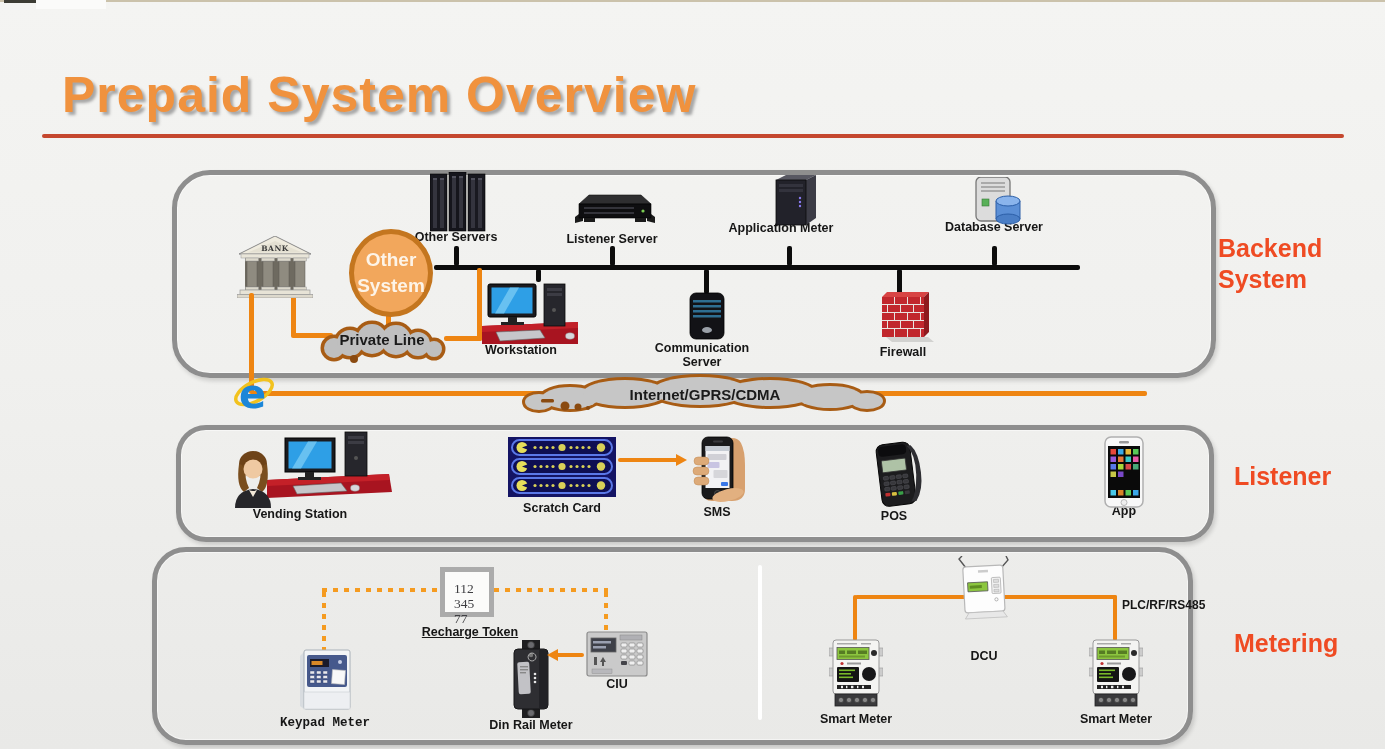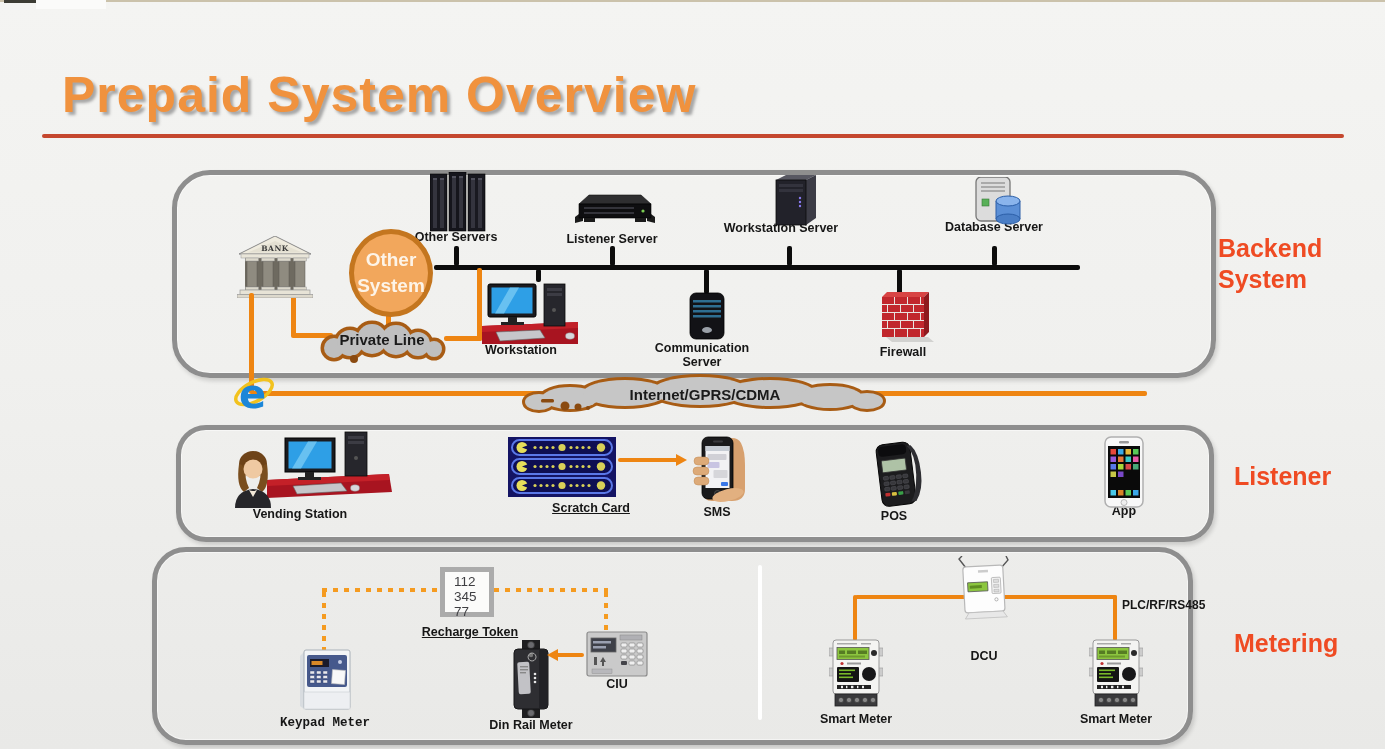--- a/index.html
+++ b/index.html
@@ -28,21 +28,21 @@
   .ah-l{width:0;height:0;border-top:6px solid transparent;border-bottom:6px solid transparent;border-right:11px solid #EE8512;z-index:2;}
   .node{z-index:2;}
   .circle-node{
     border-radius:50%;background:#F2A75C;border:5px solid #C4761F;
     display:flex;align-items:center;justify-content:center;text-align:center;
     color:#FDF4E8;font-size:19px;font-weight:700;line-height:26px;z-index:2;
   }
   .tokenbox{
     background:#FBFBFA;border:5px solid #ABABAB;z-index:2;
     font-size:13.5px;line-height:15px;color:#3E3E42;font-weight:400;
-    padding:2px 0 0 9px;box-sizing:border-box;
+    padding:9px 0 0 9px;box-sizing:border-box;font-family:Liberation Serif, serif;
   }
   .divider{background:#FFFFFF;z-index:1;border-radius:2px;}
   svg{display:block;}
   .cloudtext{font-weight:700;fill:#1A1A1A;}
 </style>
 </head>
 <body>
 
 <div class="stage">
 
@@ -174,21 +174,21 @@
       <polygon points="6,8 16,3 46,3 36,8" fill="#585862"></polygon>
       <polygon points="36,8 46,3 46,46 36,53" fill="#3C3C46"></polygon>
       <rect x="6" y="8" width="30" height="45" fill="#22222A" stroke="#0A0A0A" stroke-width="0.8"></rect>
       <rect x="9" y="12" width="24" height="3" fill="#33333D"></rect>
       <rect x="9" y="17" width="24" height="3" fill="#33333D"></rect>
       <circle cx="30" cy="26" r="1.2" fill="#8A7AF0"></circle>
         <circle cx="30" cy="30" r="1.2" fill="#8A7AF0"></circle>
         <circle cx="30" cy="34" r="1.2" fill="#8A7AF0"></circle>
     </svg>
   </div>
-  <div class="abs nlabel" style="left:721px;top:221px;width:120px;">Workstation Server</div>
+  <div class="abs nlabel" style="left:721px;top:221px;width:120px;">Application Meter</div>
 
   <div class="abs node" style="left:970px;top:177px;">
     <svg width="54" height="50" viewBox="0 0 54 50">
       <rect x="6" y="0" width="34" height="44" rx="5" fill="#DCDCDC" stroke="#777" stroke-width="1.3"></rect>
       <rect x="11" y="5" width="24" height="2" fill="#AAA"></rect>
         <rect x="11" y="9" width="24" height="2" fill="#AAA"></rect>
         <rect x="11" y="13" width="24" height="2" fill="#AAA"></rect>
       <rect x="12" y="22" width="7" height="7" fill="#58B058" stroke="#3A7A3A" stroke-width="0.6"></rect>
       <path d="M26,24 h24 v18 h-24 z" fill="#5B8FD6" stroke="#2C5FA8" stroke-width="1"></path>
       <ellipse cx="38" cy="42" rx="12" ry="5" fill="#4A7EC6" stroke="#2C5FA8" stroke-width="1"></ellipse>
@@ -375,21 +375,21 @@
           <circle cx="45" cy="48.5" r="1.6"></circle>
         <circle cx="54" cy="48.5" r="3.6"></circle>
         <circle cx="63" cy="48.5" r="1.6"></circle>
           <circle cx="69" cy="48.5" r="1.6"></circle>
           <circle cx="75" cy="48.5" r="1.6"></circle>
           <circle cx="81" cy="48.5" r="1.6"></circle>
         <circle cx="93" cy="48.5" r="4.2"></circle>
       </g>
     </svg>
   </div>
-  <div class="abs nlabel" style="left:523px;top:501px;width:136px;text-decoration:underline;">Scratch Card</div>
+  <div class="abs nlabel" style="left:494px;top:501px;width:136px;">Scratch Card</div>
 
   <div class="abs oline" style="left:618px;top:458px;width:60px;height:4px;"></div>
   <div class="abs ah-r" style="left:676px;top:454px;"></div>
 
   <div class="abs node" style="left:686px;top:433px;">
     <svg width="62" height="72" viewBox="0 0 62 72">
       <path d="M34,8 q16,-7 21,2 q4,8 4,22 l0,24 q0,12 -13,12 l-20,0 q-9,0 -7,-9 z" fill="#D7A06E"></path>
       <rect x="16" y="4" width="31" height="62" rx="6" fill="#1A1A1C" stroke="#000" stroke-width="0.8"></rect>
       <rect x="27" y="7.5" width="10" height="2" rx="1" fill="#3A3A3E"></rect>
       <rect x="19.5" y="13" width="24" height="42" fill="#F2F2F4"></rect>

